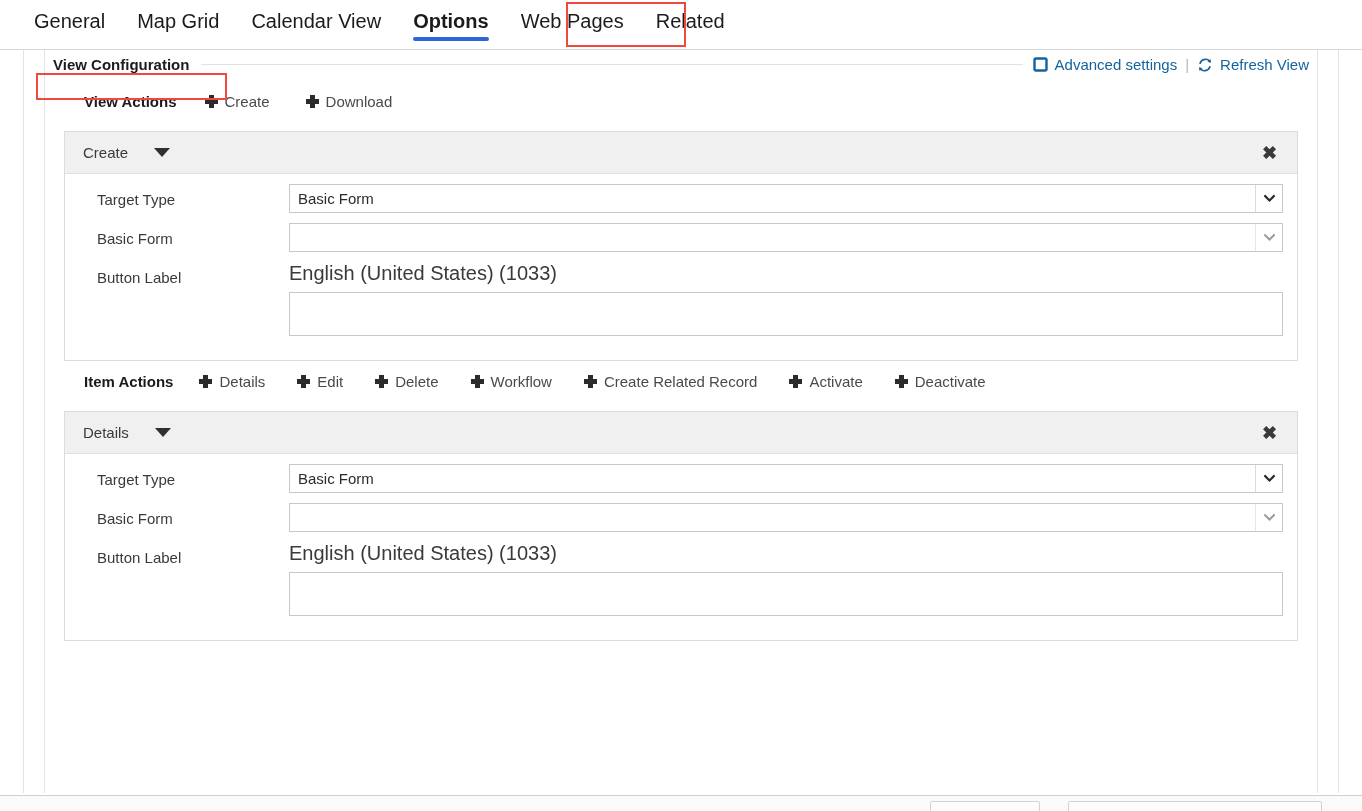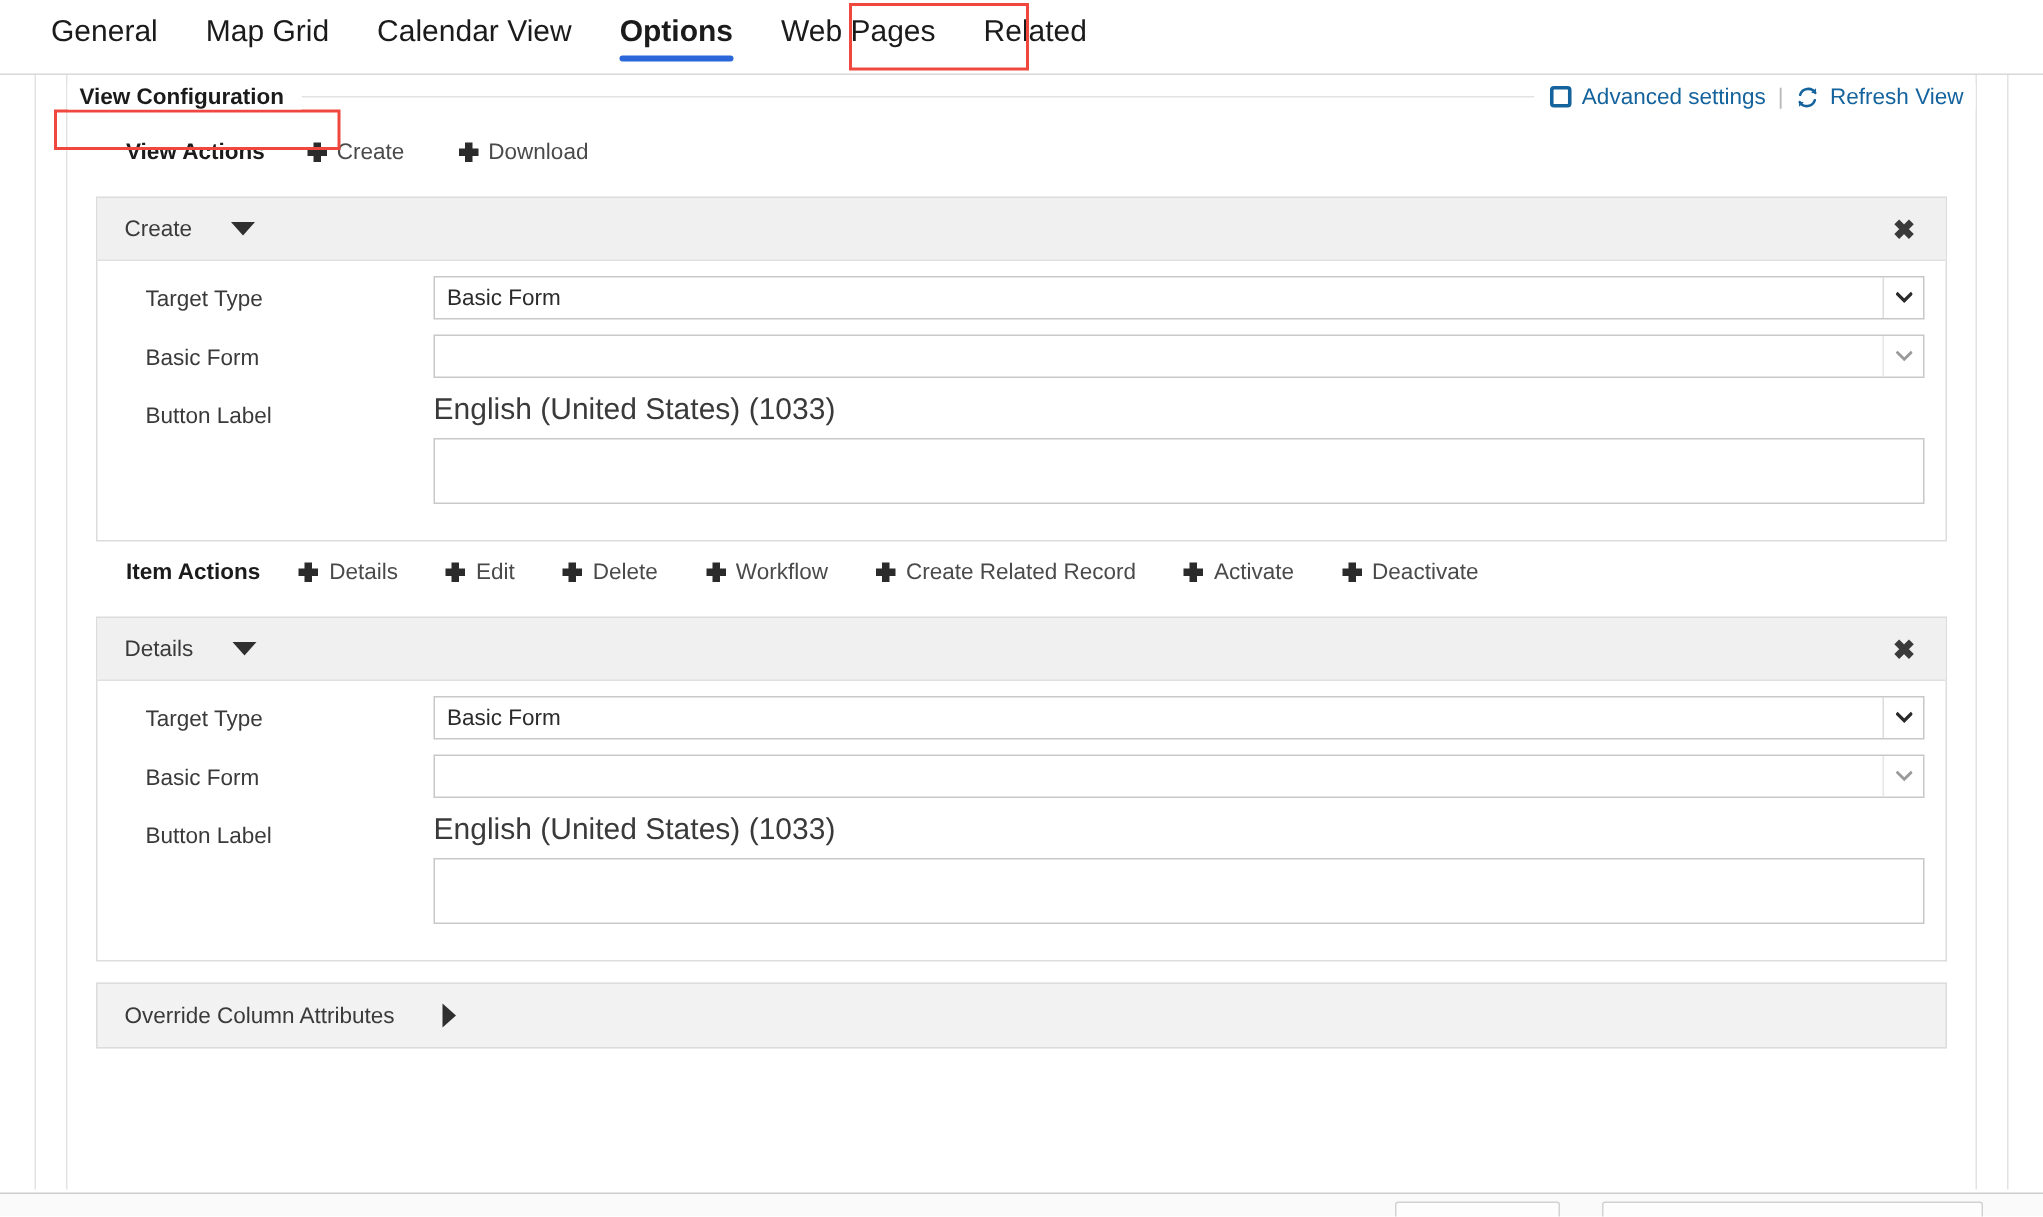--- a/index.html
+++ b/index.html
@@ -526,24 +526,20 @@
             <div class="flabel">Button Label</div>
             <div class="fctl">
               <div class="lang-label">English (United States) (1033)</div>
               <textarea class="ta" style=""></textarea>
             </div>
           </div>
 
         </div>
       </div>
 
-      <div class="collapsed-panel">
-        <span class="collapsed-title">Override Column Attributes</span>
-        <span class="caret-right"></span>
-      </div>
 
     </div>
   </div>
 
   <div class="bottombar">
     <div class="ghost-btn" style="left:930px;width:108px;"></div>
     <div class="ghost-btn" style="left:1068px;width:252px;"></div>
   </div>
 </div>
 

